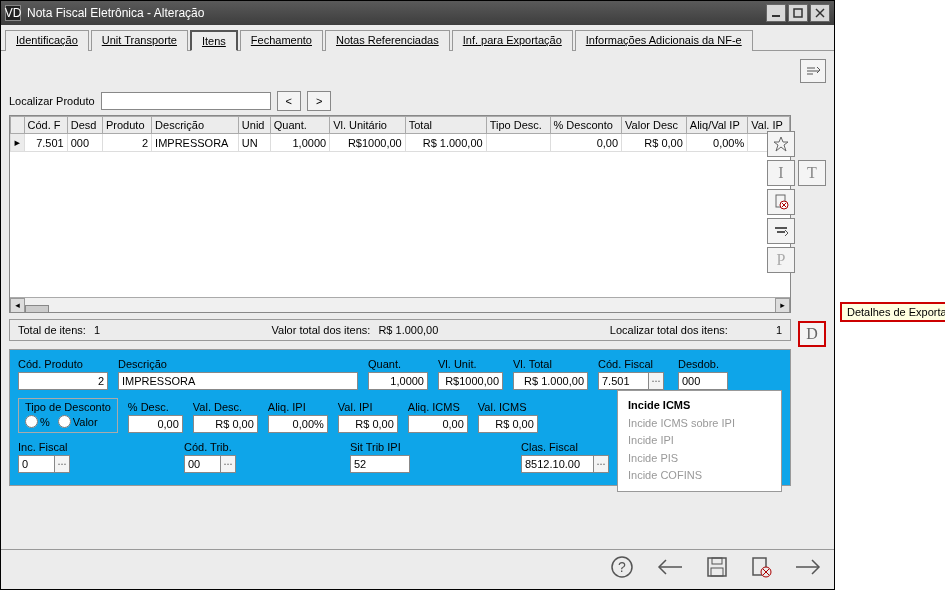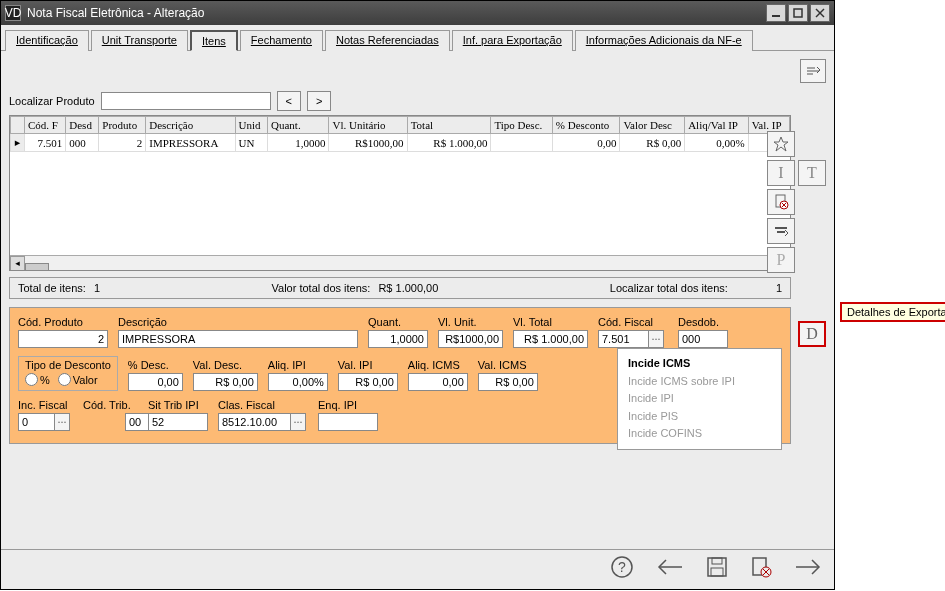--- a/index.html
+++ b/index.html
@@ -113,24 +113,23 @@
     border: 1px solid #888;
     background: #f4f4f4;
     height: 20px;
     padding: 0 8px;
     cursor: pointer;
     font-size: 11px;
   }
   .grid-wrap {
     border: 1px solid #888;
     background: #fff;
-    height: 156px;
+    height: 198px;
     overflow: hidden;
     position: relative;
-    font-family: Liberation Serif, serif;
   }
   .grid {
     width: 100%;
     border-collapse: collapse;
     font-size: 11px;
   }
   .grid th {
     background: #ececec;
     border: 1px solid #aaa;
     padding: 2px 3px;
@@ -206,21 +205,21 @@
     border: 1px solid #999;
     background: #ececec;
     padding: 4px 8px;
     margin: 6px 35px 8px 0;
     gap: 40px;
     align-items: center;
   }
   .totals-row .segment { display: flex; gap: 8px; }
   .detail-panel {
     border: 1px solid #999;
-    background: #fdba74;
+    background: #0ea5e9;
     padding: 8px 8px 12px 8px;
     margin-right: 35px;
     position: relative;
   }
   .field-col {
     display: flex;
     flex-direction: column;
     gap: 2px;
   }
   .field-col label { font-size: 11px; }
@@ -229,21 +228,21 @@
     background: #fff;
     height: 18px;
     padding: 1px 3px;
     font-family: inherit;
     font-size: 11px;
     text-align: right;
   }
   .field-col input.left { text-align: left; }
   .row1 { display: flex; gap: 10px; align-items: flex-end; margin-bottom: 8px; }
   .row2 { display: flex; gap: 10px; align-items: flex-end; margin-bottom: 8px; }
-  .row3 { display: flex; gap: 10px; align-items: flex-end; }
+  .row3 { display: flex; gap: 10px; align-items: flex-end; justify-content: space-between; }
   .disc-group {
     border: 1px solid #aaa;
     padding: 2px 6px 4px 6px;
     display: flex;
     flex-direction: column;
   }
   .disc-group .legend { font-size: 11px; margin-bottom: 2px; }
   .radios { display: flex; gap: 8px; }
   .radios label { display: flex; align-items: center; gap: 2px; font-size: 11px; }
   .combo {
@@ -540,21 +539,21 @@
         <div class="field-col" style="width:55px">
           <label>Inc. Fiscal</label>
           <div class="combo">
             <input class="left" style="width: 36px;" value="0">
             <div class="pick">⋯</div>
           </div>
         </div>
         <div class="field-col" style="width:55px">
           <label>Cód. Trib.</label>
           <div class="combo">
-            <input class="left" style="width: 36px; margin-left: 42px;" value="00">
+            <input class="left" style="width: 36px;" value="00">
             <div class="pick">⋯</div>
           </div>
         </div>
         <div class="field-col" style="width:60px">
           <label>Sit Trib IPI</label>
           <input class="left" value="52" style="">
         </div>
         <div class="field-col" style="width:90px">
           <label>Clas. Fiscal</label>
           <div class="combo">

